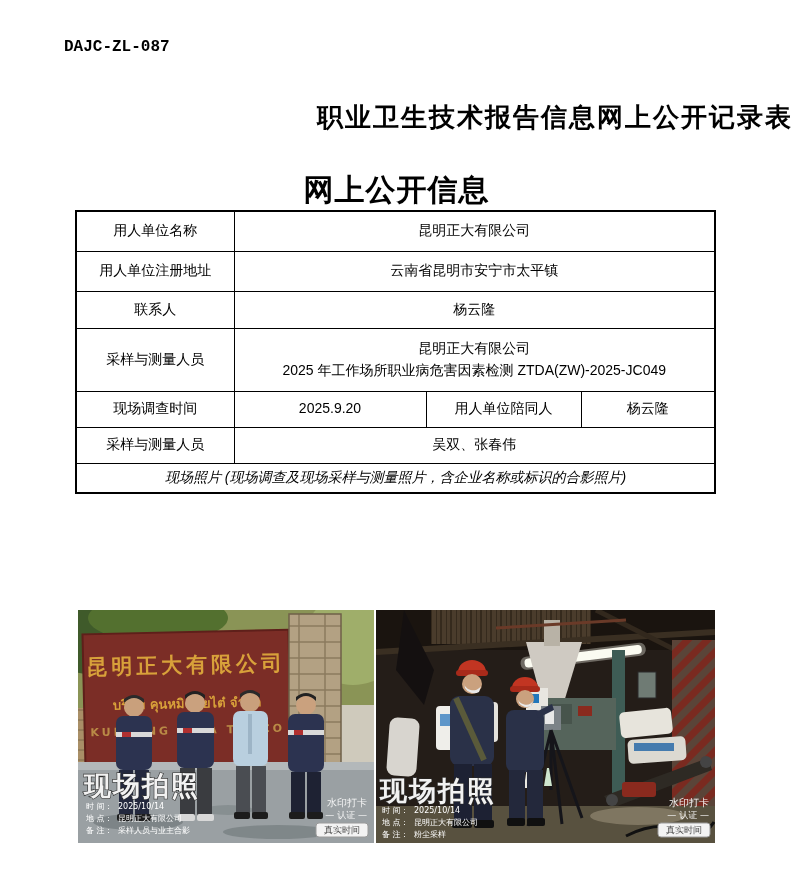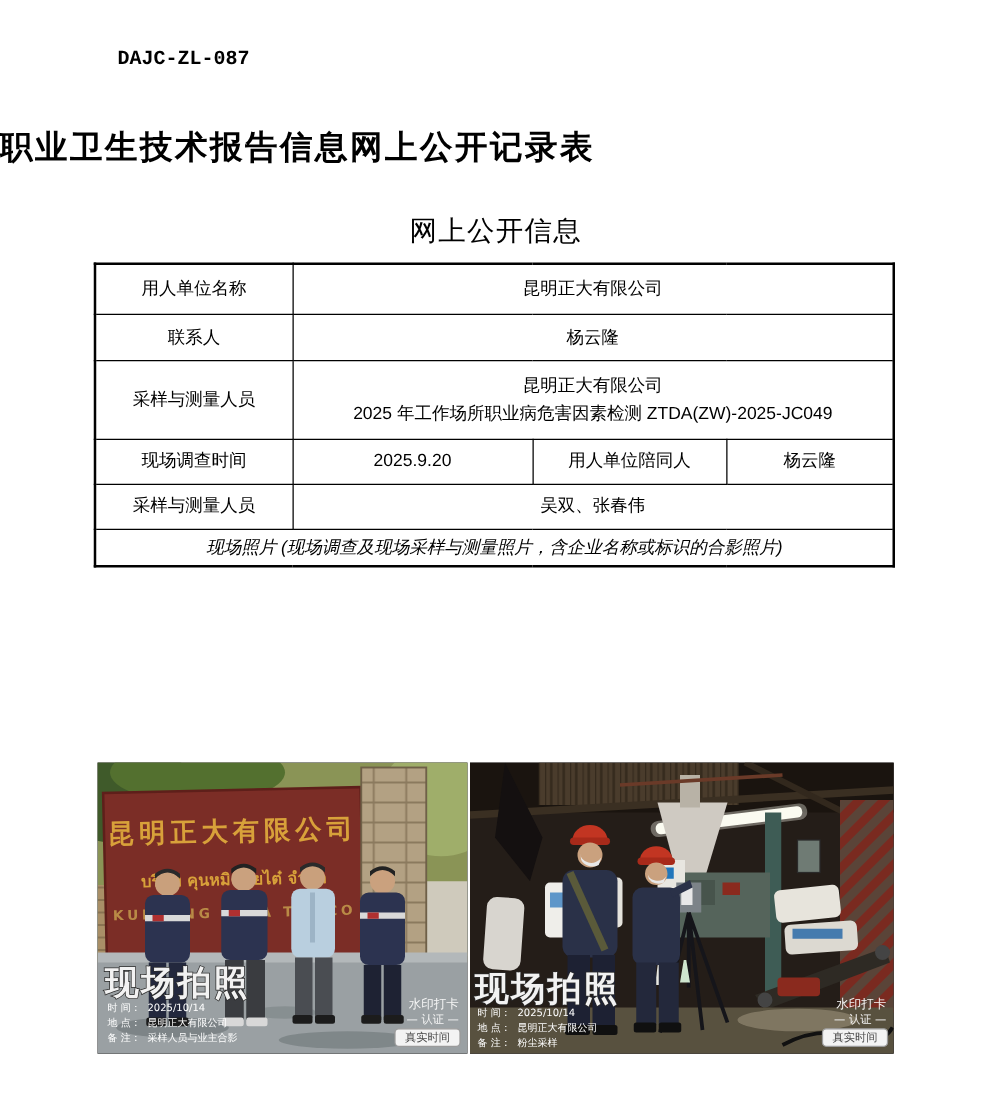--- a/index.html
+++ b/index.html
@@ -4,29 +4,29 @@
 <style>
   html,body{margin:0;padding:0;}
   body{
     width:793px;height:890px;background:#ffffff;position:relative;
     font-family:"Liberation Sans","DejaVu Sans",sans-serif;color:#000;
     overflow:hidden;
   }
   .doc-code{
     position:absolute;left:64px;top:38px;
     font-family:"Liberation Mono","DejaVu Sans Mono",monospace;
-    font-weight:bold;font-size:16px;letter-spacing:0px;margin-left:30px;
+    font-weight:bold;font-size:16px;letter-spacing:0px;
   }
   .title{
-    position:absolute;left:0;top:100px;width:793px;text-align:left;
+    position:absolute;left:0;top:100px;width:793px;text-align:right;
     font-size:26px;font-weight:bold;letter-spacing:2px;
   }
   .subtitle{
     position:absolute;left:0;top:170px;width:793px;text-align:center;
-    font-size:22px;font-weight:normal;letter-spacing:1px;
+    font-size:30px;font-weight:bold;letter-spacing:1px;
   }
   table.info{
     position:absolute;left:75px;top:210px;width:639px;
     border-collapse:collapse;table-layout:fixed;
     border:2px solid #000;
   }
   table.info td{
     border:1px solid #000;text-align:center;vertical-align:middle;
     font-size:14px;padding:0 20px;line-height:1.55;
   }
@@ -50,20 +50,24 @@
   <colgroup>
       <col style="width:158px">
       <col style="width:192px">
       <col style="width:155px">
       <col style="width:134px">
     </colgroup>
   <tbody>
       <tr class="r40">
     <td>用人单位名称</td>
     <td colspan="3">昆明正大有限公司</td>
+  </tr>
+  <tr class="r40">
+    <td>用人单位注册地址</td>
+    <td colspan="3">云南省昆明市安宁市太平镇</td>
   </tr>
   <tr class="r37">
     <td>联系人</td>
     <td colspan="3">杨云隆</td>
   </tr>
   <tr class="r63">
     <td>采样与测量人员</td>
     <td colspan="3">
       <div>昆明正大有限公司</div>
       <div>2025 年工作场所职业病危害因素检测 ZTDA(ZW)-2025-JC049</div>

